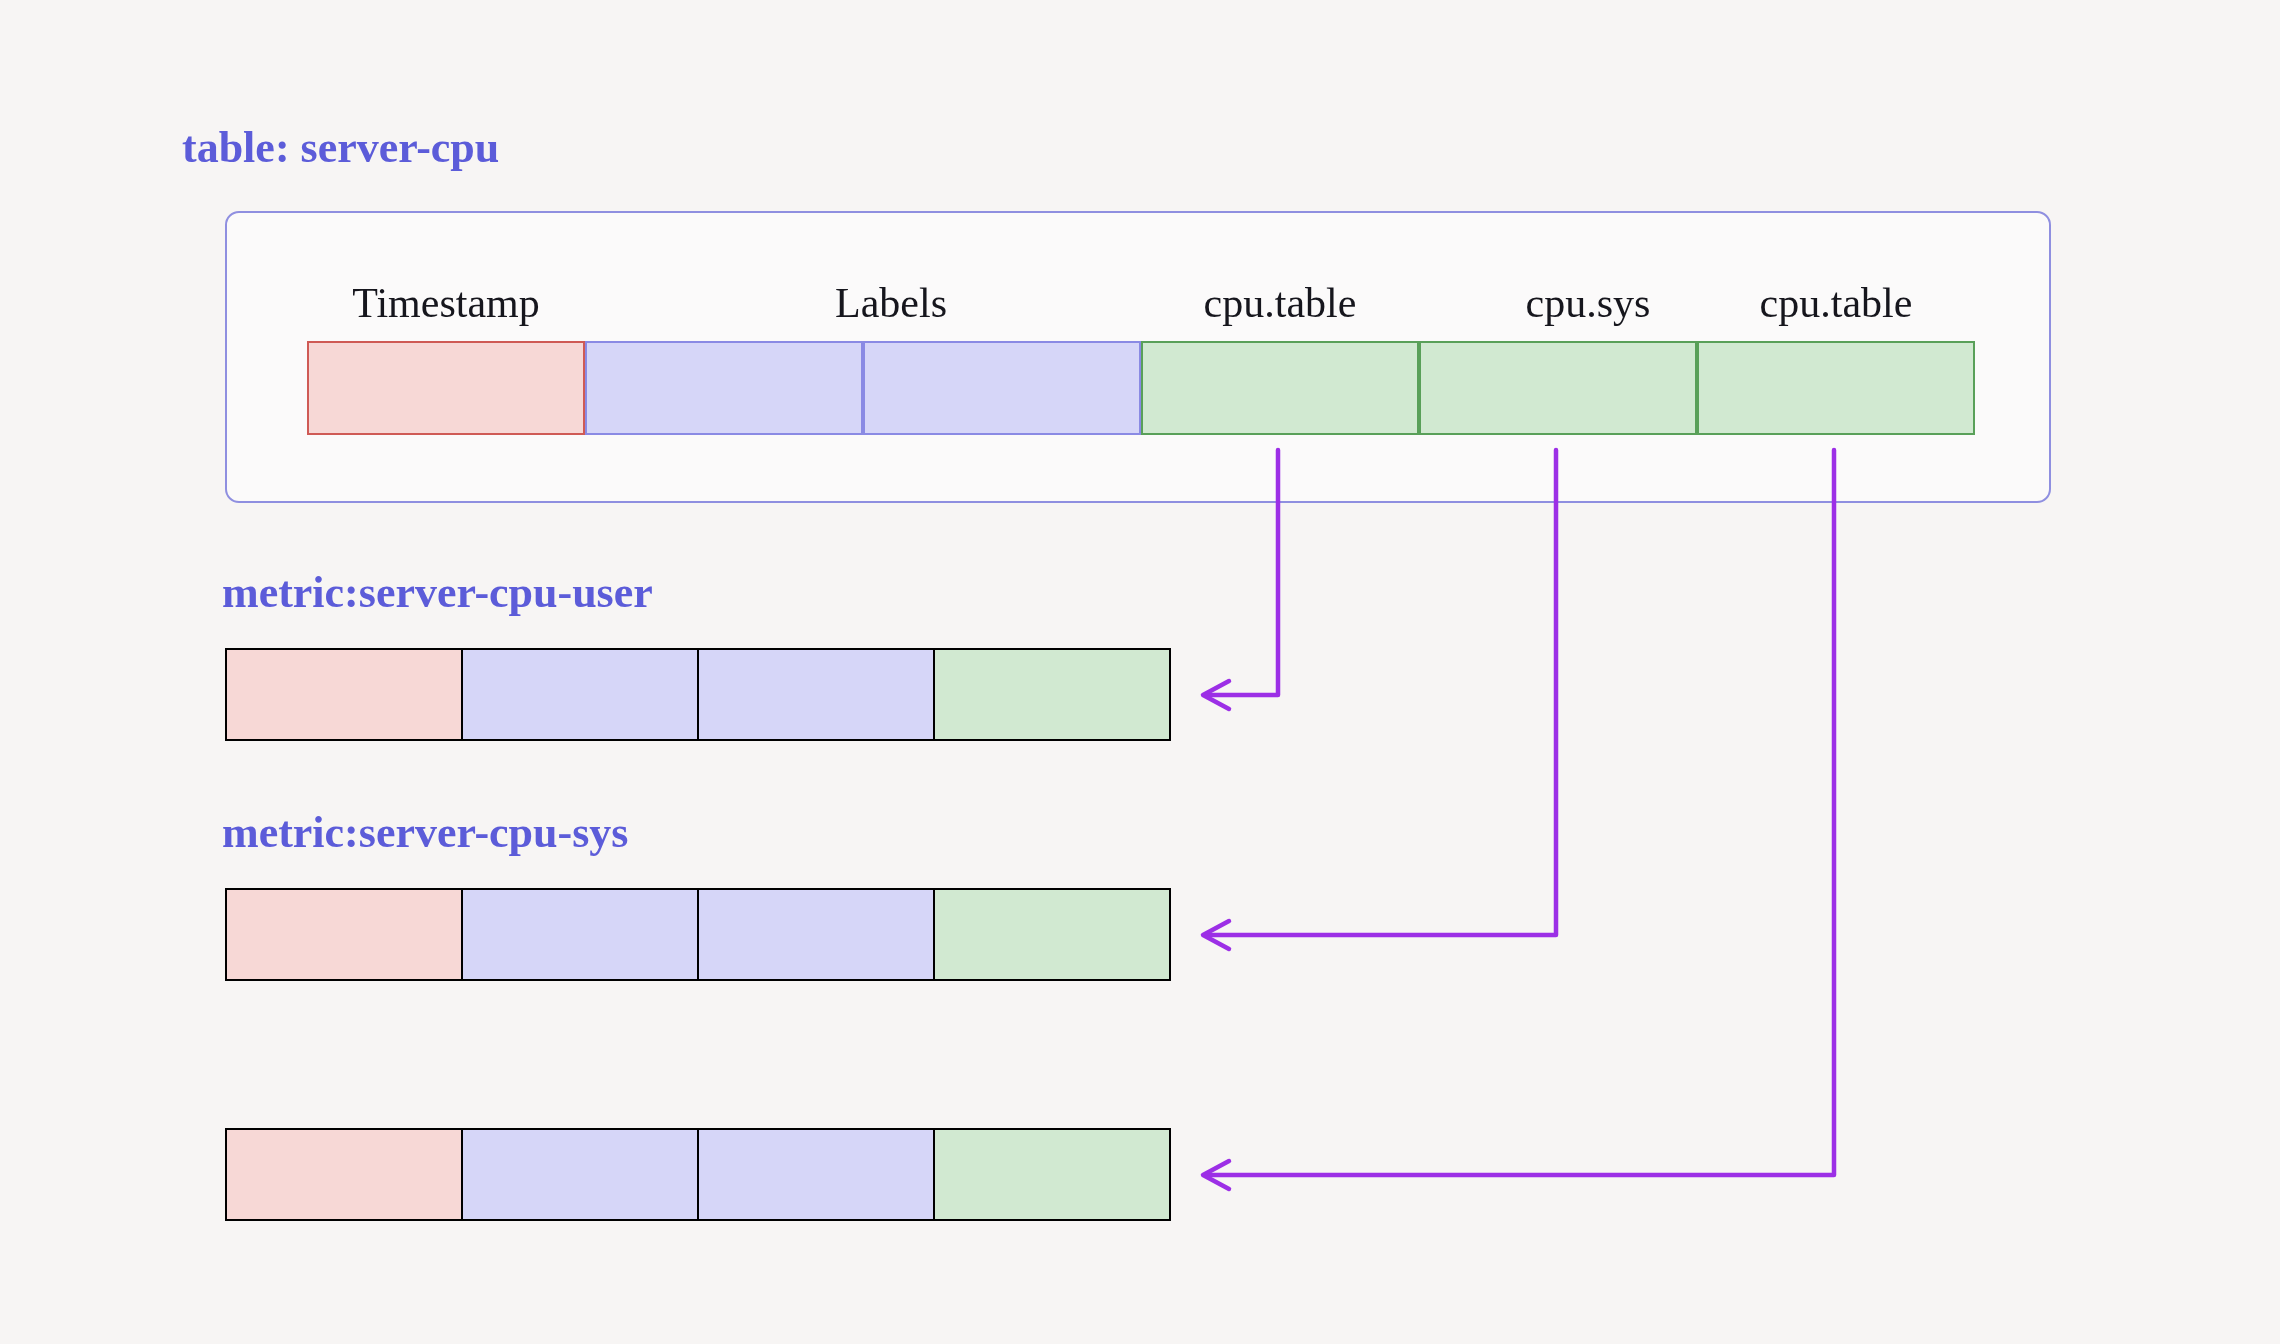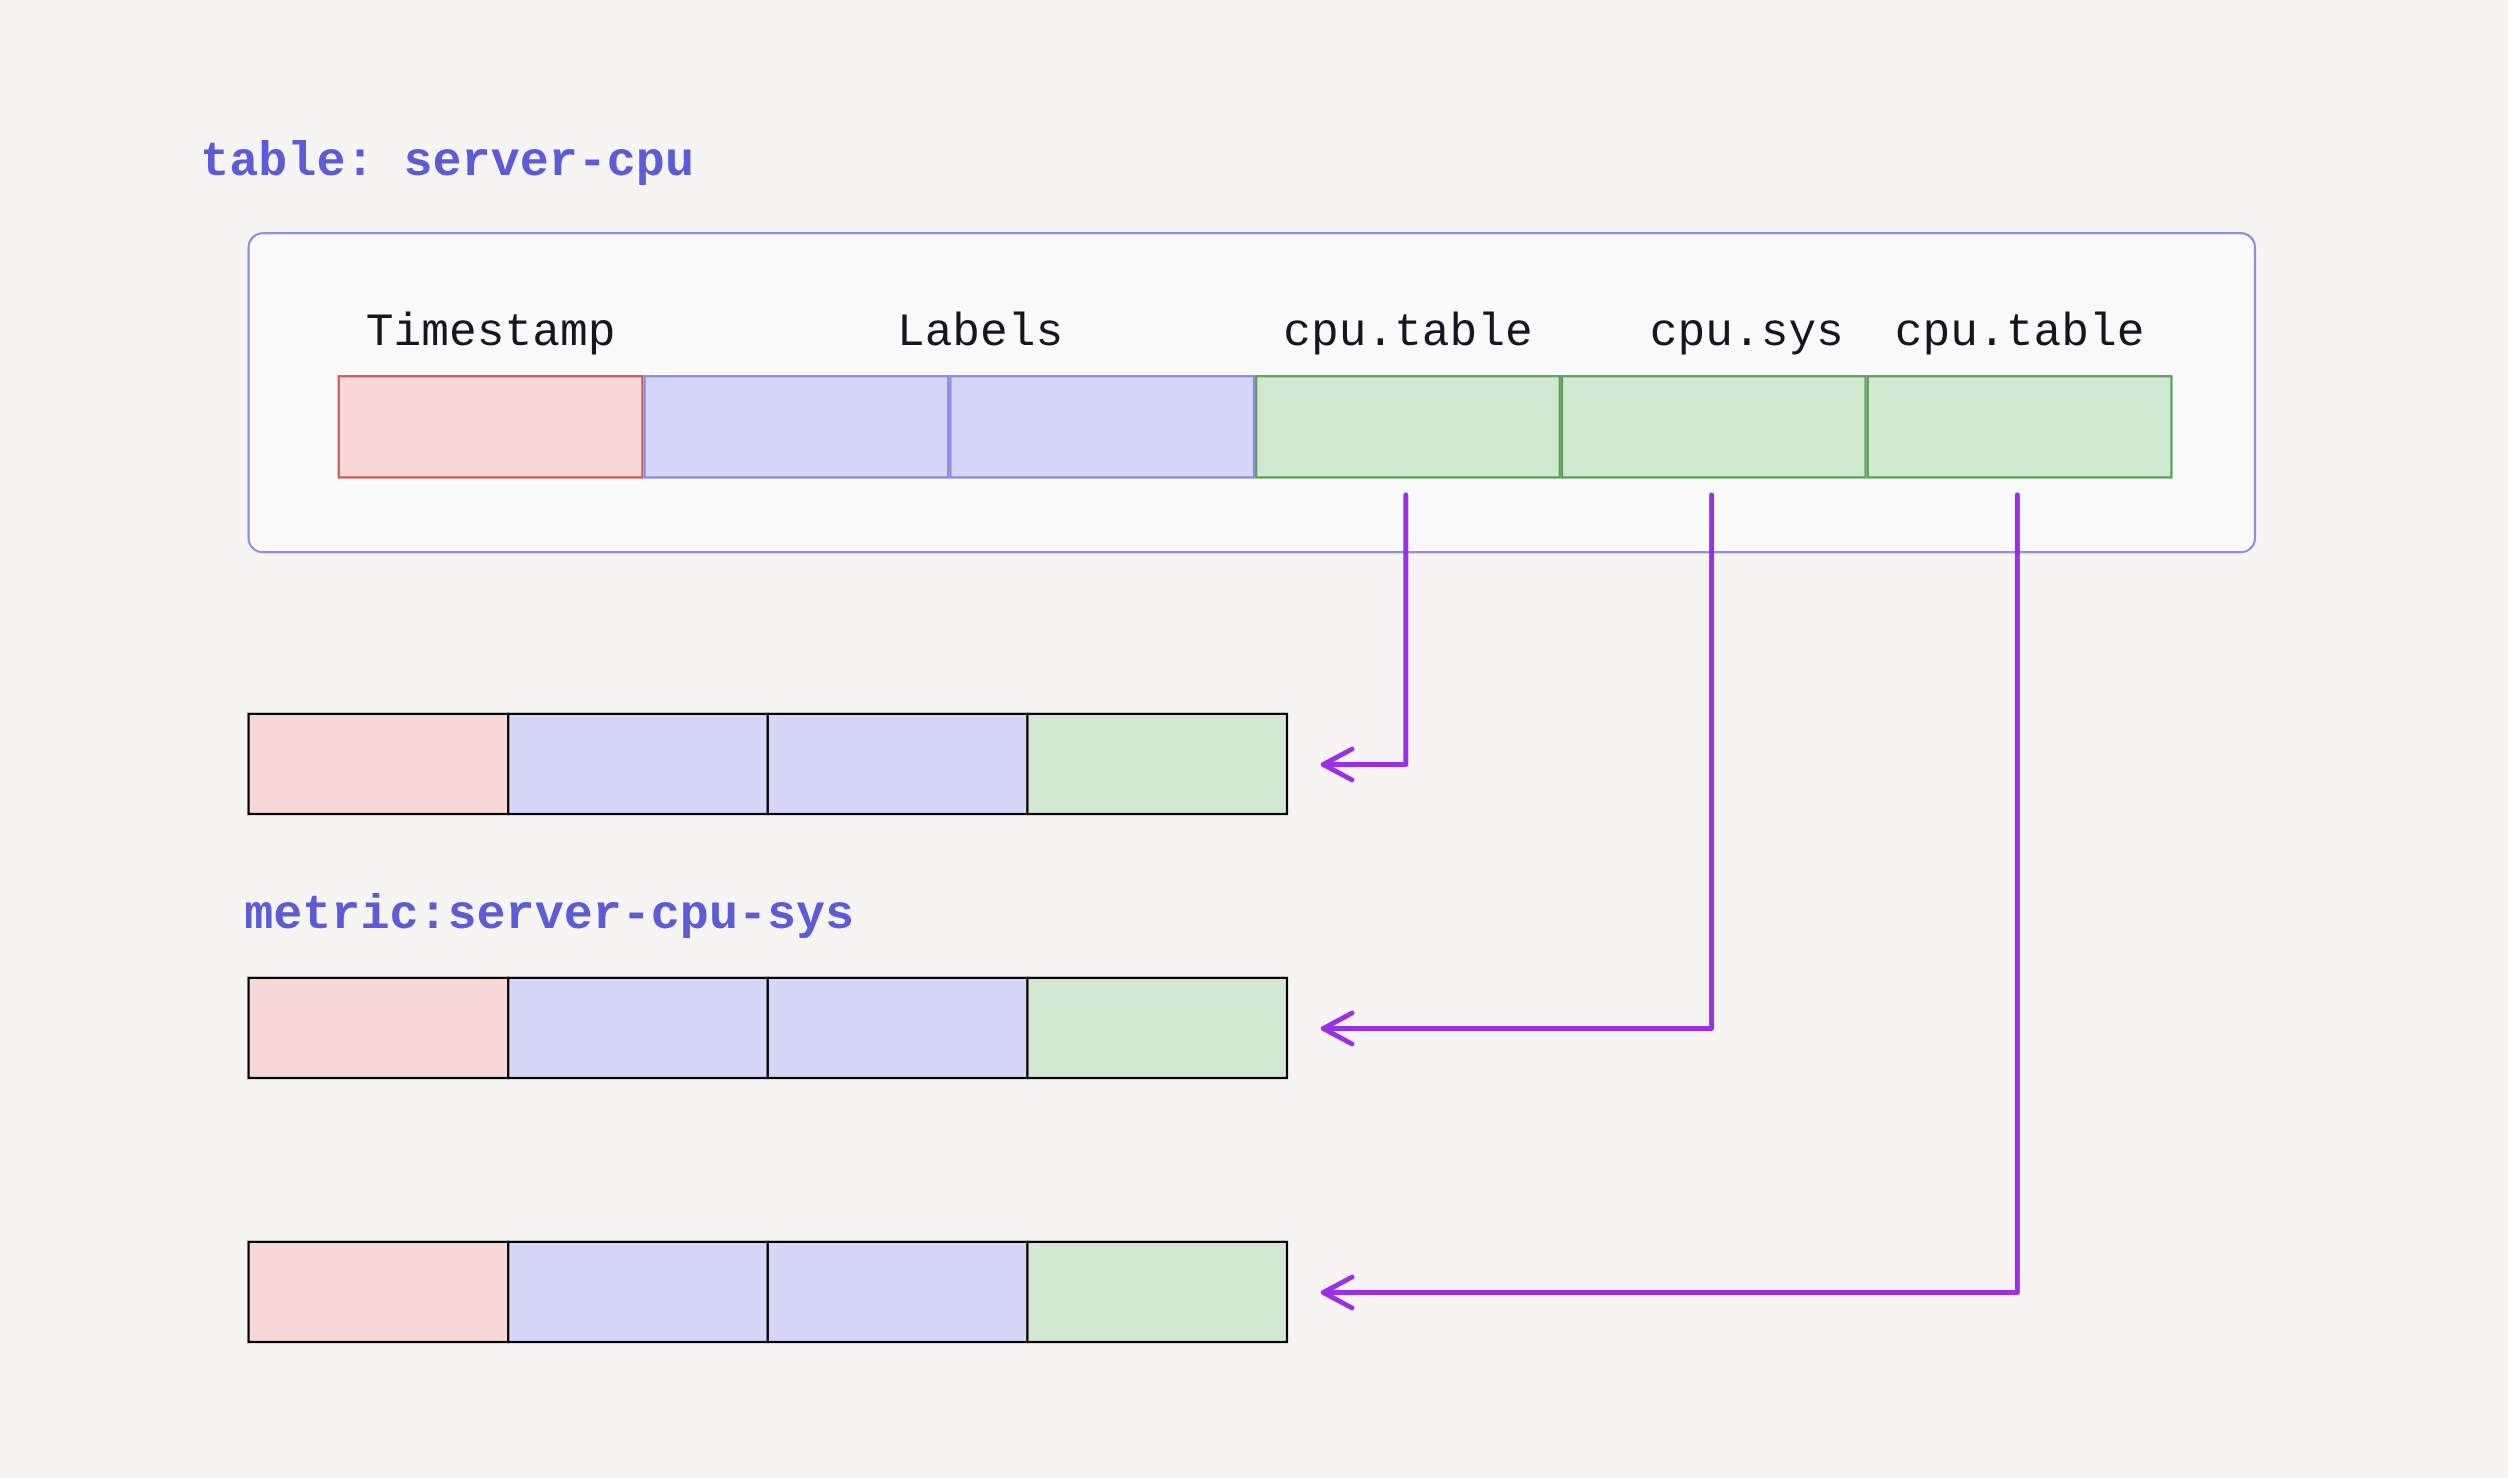--- a/index.html
+++ b/index.html
@@ -2,21 +2,21 @@
 <html style="--bg: #f7f5f4; --accent: #5c5cd9; --headerText: #16161d; --boxBorder: #8f8fe0; --boxFill: #fbfafa; --timestampFill: #f7d8d6; --timestampStroke: #cf5a55; --labelFill: #d6d6f8; --labelStroke: #8a8ae4; --fieldFill: #d1e9d1; --fieldStroke: #59a059; --arrow: #9c2fe6;"><head>
 <meta charset="utf-8">
 <style>
   * { margin: 0; padding: 0; box-sizing: border-box; }
   html, body { background: var(--bg, #f7f5f4); }
   .canvas {
     position: relative;
     width: 2280px;
     height: 1256px;
     background: var(--bg, #f7f5f4);
-    font-family: Liberation Mono, monospace;
+    font-family: Liberation Serif, serif;
     overflow: hidden;
   }
   .table-title {
     position: absolute;
     left: 182px;
     top: 126px;
     font-size: 44px;
     line-height: 1;
     font-weight: bold;
     color: var(--accent, #5c5cd9);
@@ -109,20 +109,21 @@
     <div class="col-header" style="left:1609px">cpu.table</div>
 
     <div class="cell timestamp-cell" style="left:80px"></div>
     <div class="cell label-cell" style="left:358px"></div>
     <div class="cell label-cell" style="left:636px"></div>
     <div class="cell field-cell" style="left:914px"></div>
     <div class="cell field-cell" style="left:1192px"></div>
     <div class="cell field-cell" style="left:1470px"></div>
   </div>
 
+  <div class="metric-title" style="top:571px">metric:server-cpu-user</div>
   <div class="metric-row" style="top:648px">
     <div class="mcell timestamp-cell"></div>
     <div class="mcell label-cell"></div>
     <div class="mcell label-cell"></div>
     <div class="mcell field-cell"></div>
   </div>
 
   <div class="metric-title" style="top:811px">metric:server-cpu-sys</div>
   <div class="metric-row" style="top:888px">
     <div class="mcell timestamp-cell"></div>

